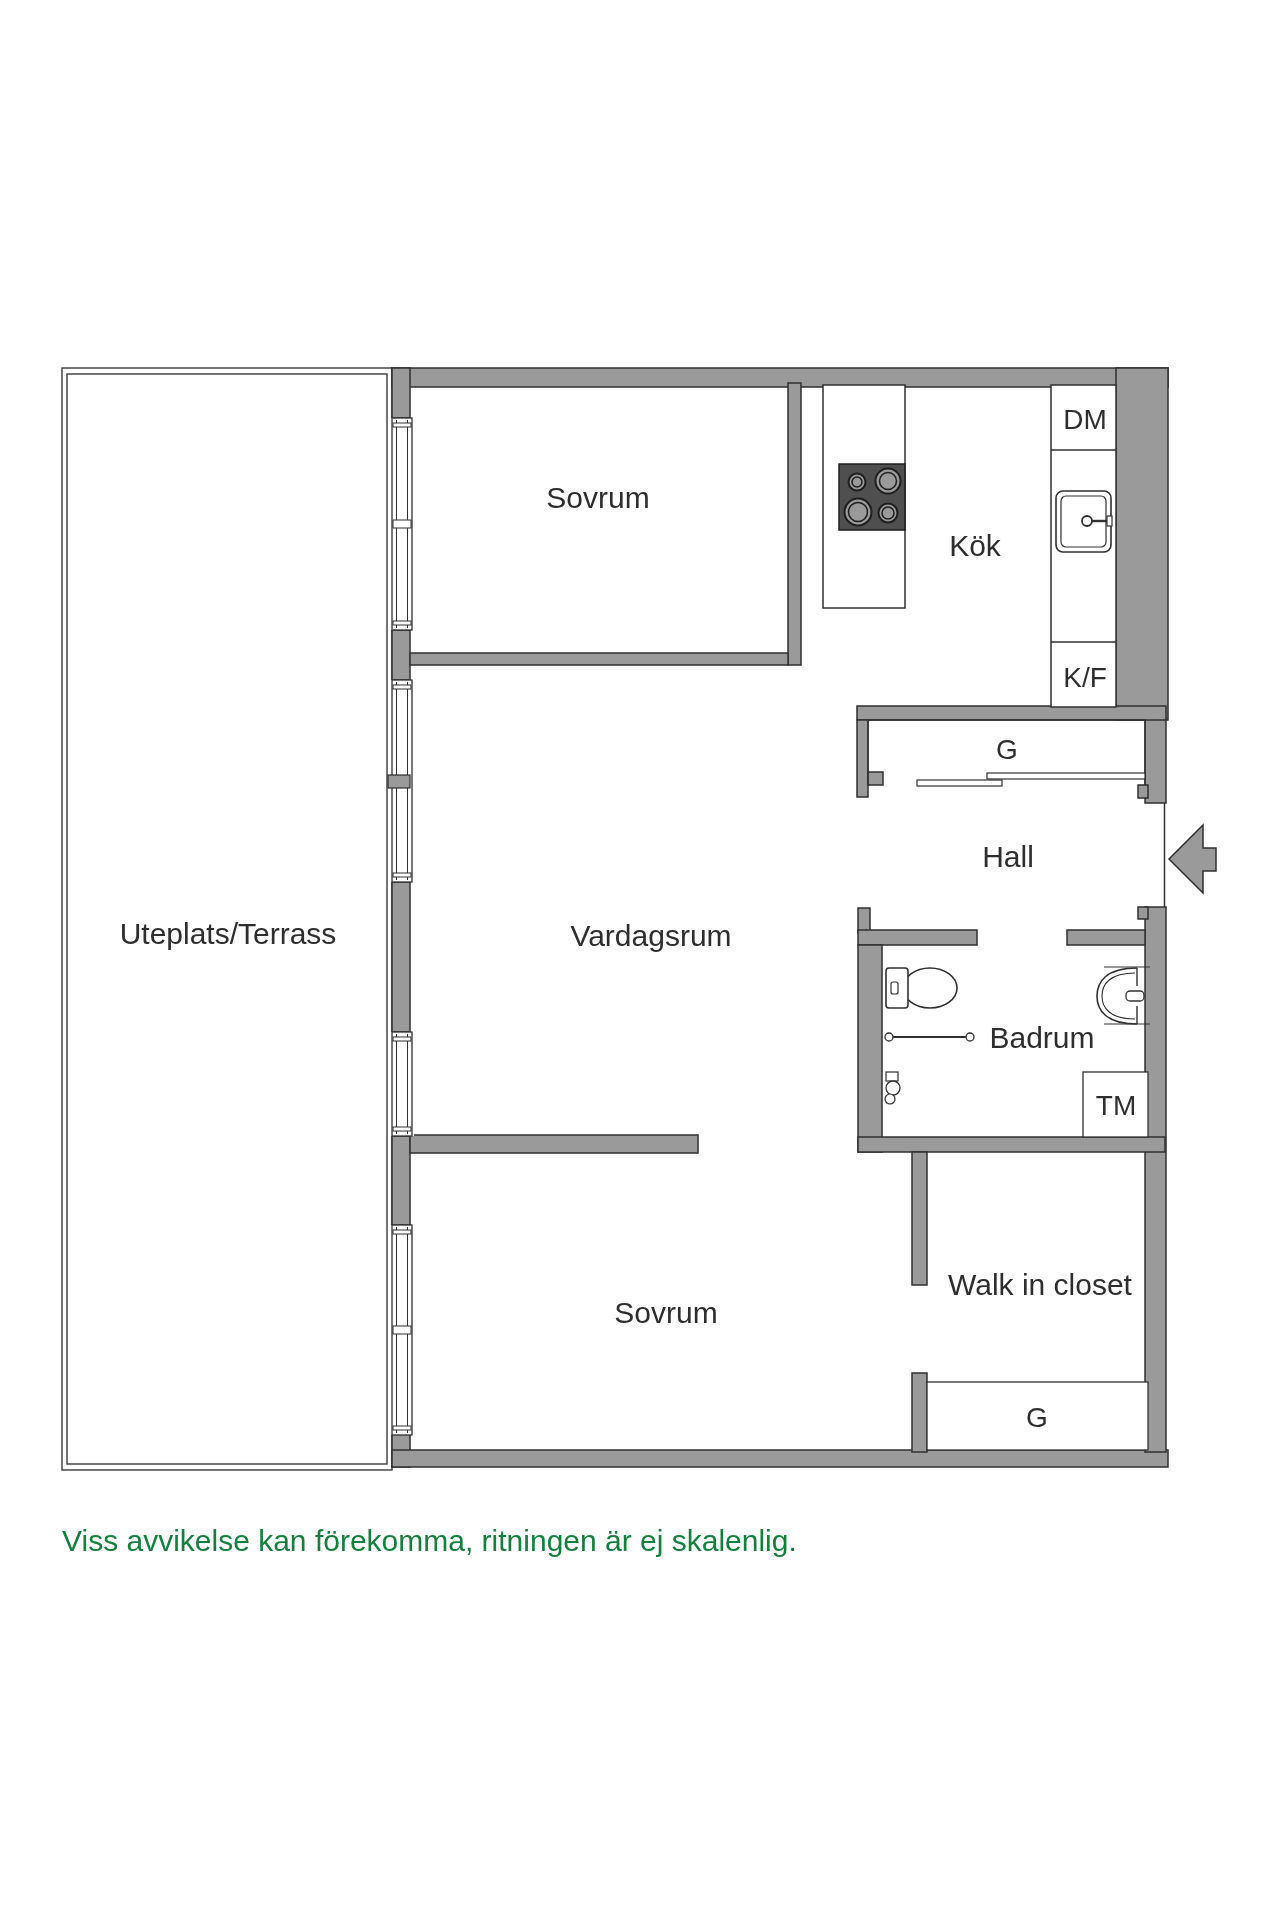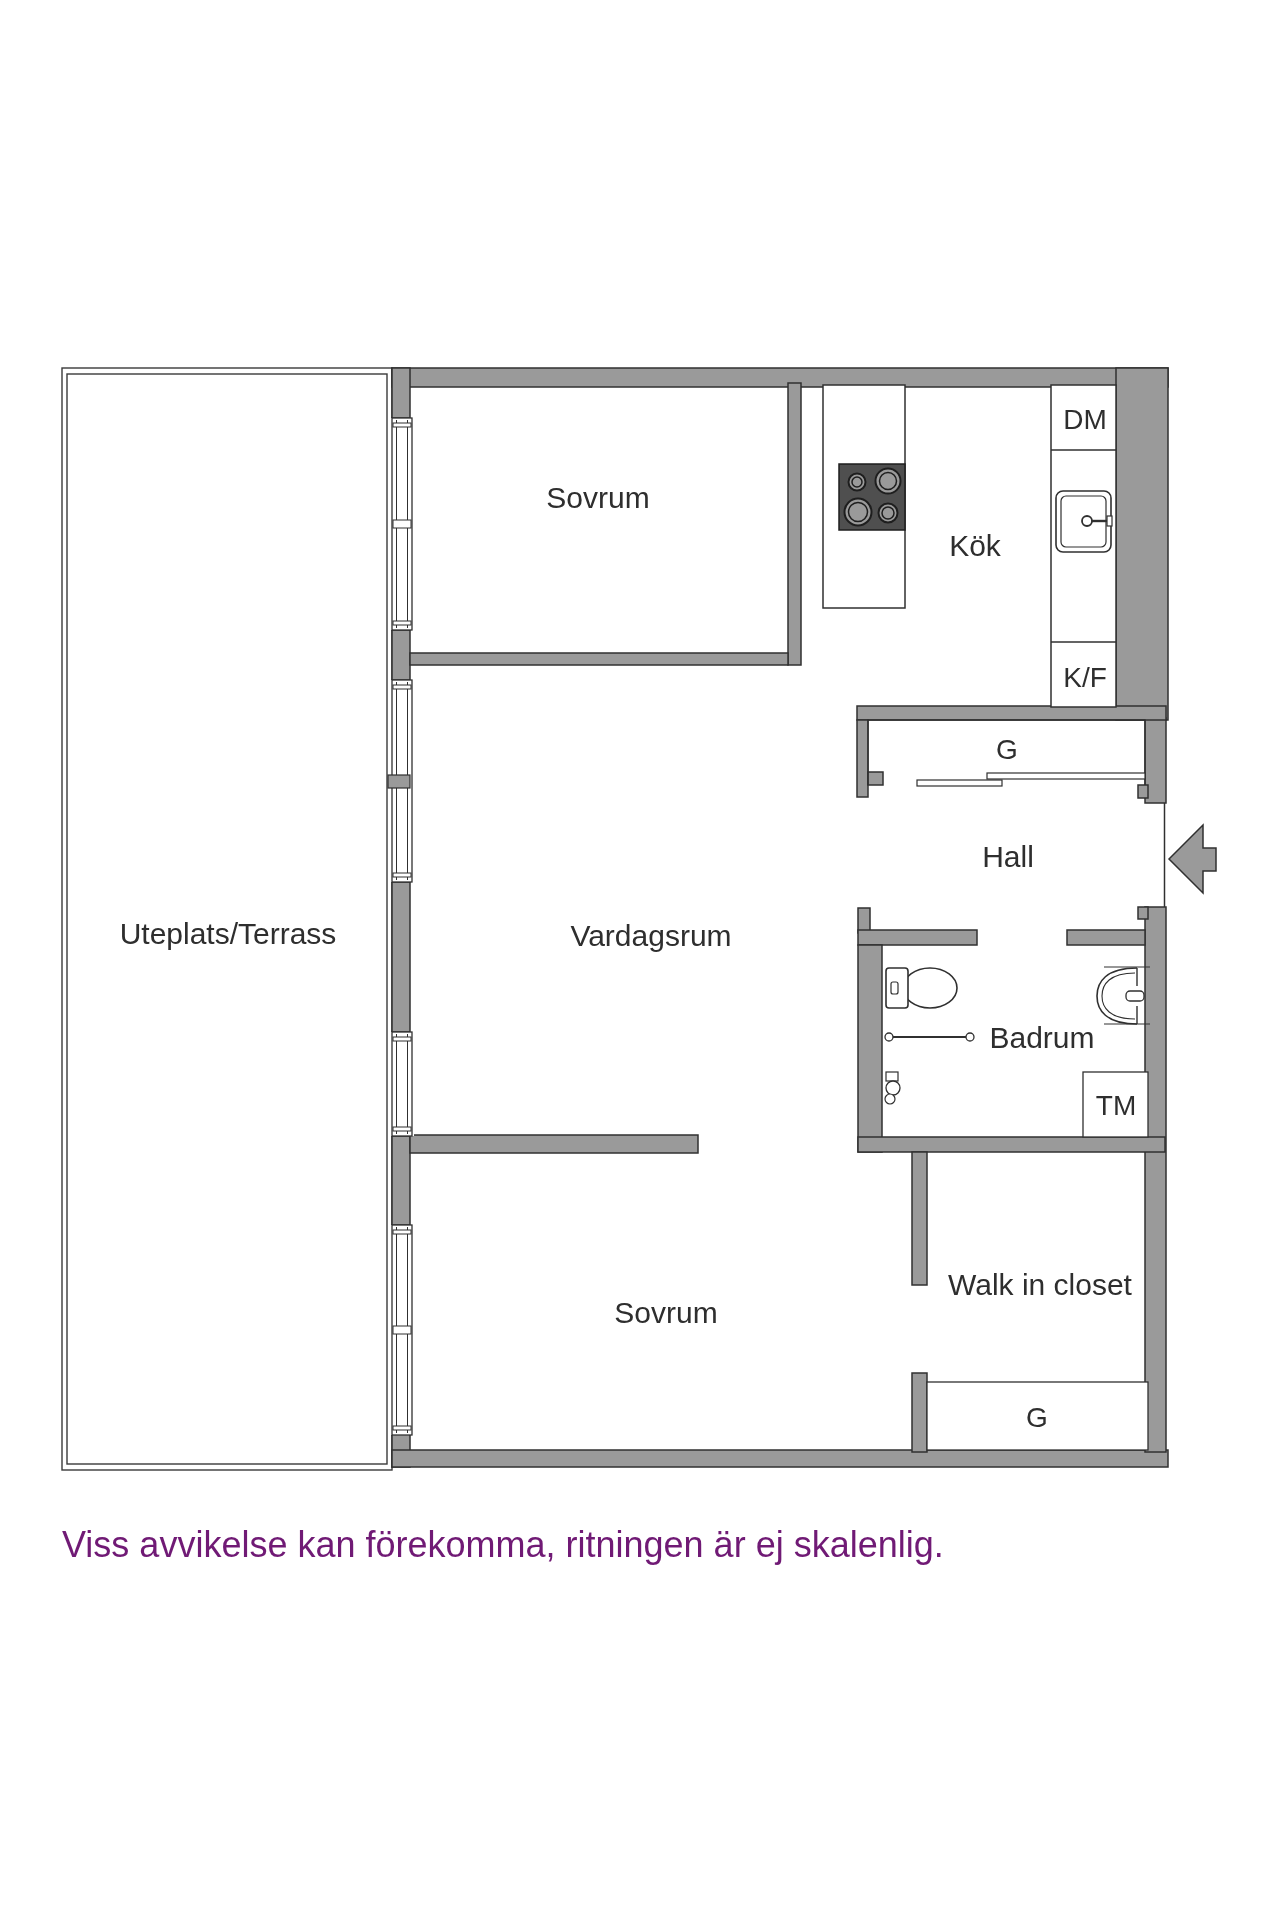--- a/index.html
+++ b/index.html
@@ -1,19 +1,19 @@
 <!DOCTYPE html>
 <html><head>
 <meta charset="utf-8">
 <style>
   html,body{margin:0;padding:0;background:#ffffff;}
   body{width:1280px;height:1920px;position:relative;font-family:"Liberation Sans",sans-serif;}
   .plan{position:absolute;left:0;top:0;width:1280px;height:1920px;}
   svg text{font-family:"Liberation Sans",sans-serif;fill:#2e2e2e;}
-  .disclaimer{position:absolute;left:62px;top:1524px;font-size:36px;color:#701a75;white-space:nowrap;}
+  .disclaimer{position:absolute;left:62px;top:1524px;font-size:30px;color:#15803d;white-space:nowrap;}
 </style>
 </head>
 <body>
 
 <div class="plan">
   <svg id="plan-svg" width="1280" height="1920" viewBox="0 0 1280 1920" xmlns="http://www.w3.org/2000/svg">
       <rect x="62" y="368" width="330" height="1102" fill="none" stroke="#3a3a3a" stroke-width="1.4"></rect>
       <rect x="67" y="374" width="320" height="1090" fill="none" stroke="#3a3a3a" stroke-width="1.4"></rect>
       <rect x="392" y="368" width="776" height="19" fill="#9a9a9a" stroke="#303030" stroke-width="1.5"></rect>
       <rect x="392" y="368" width="18" height="50" fill="#9a9a9a" stroke="#303030" stroke-width="1.5"></rect>

